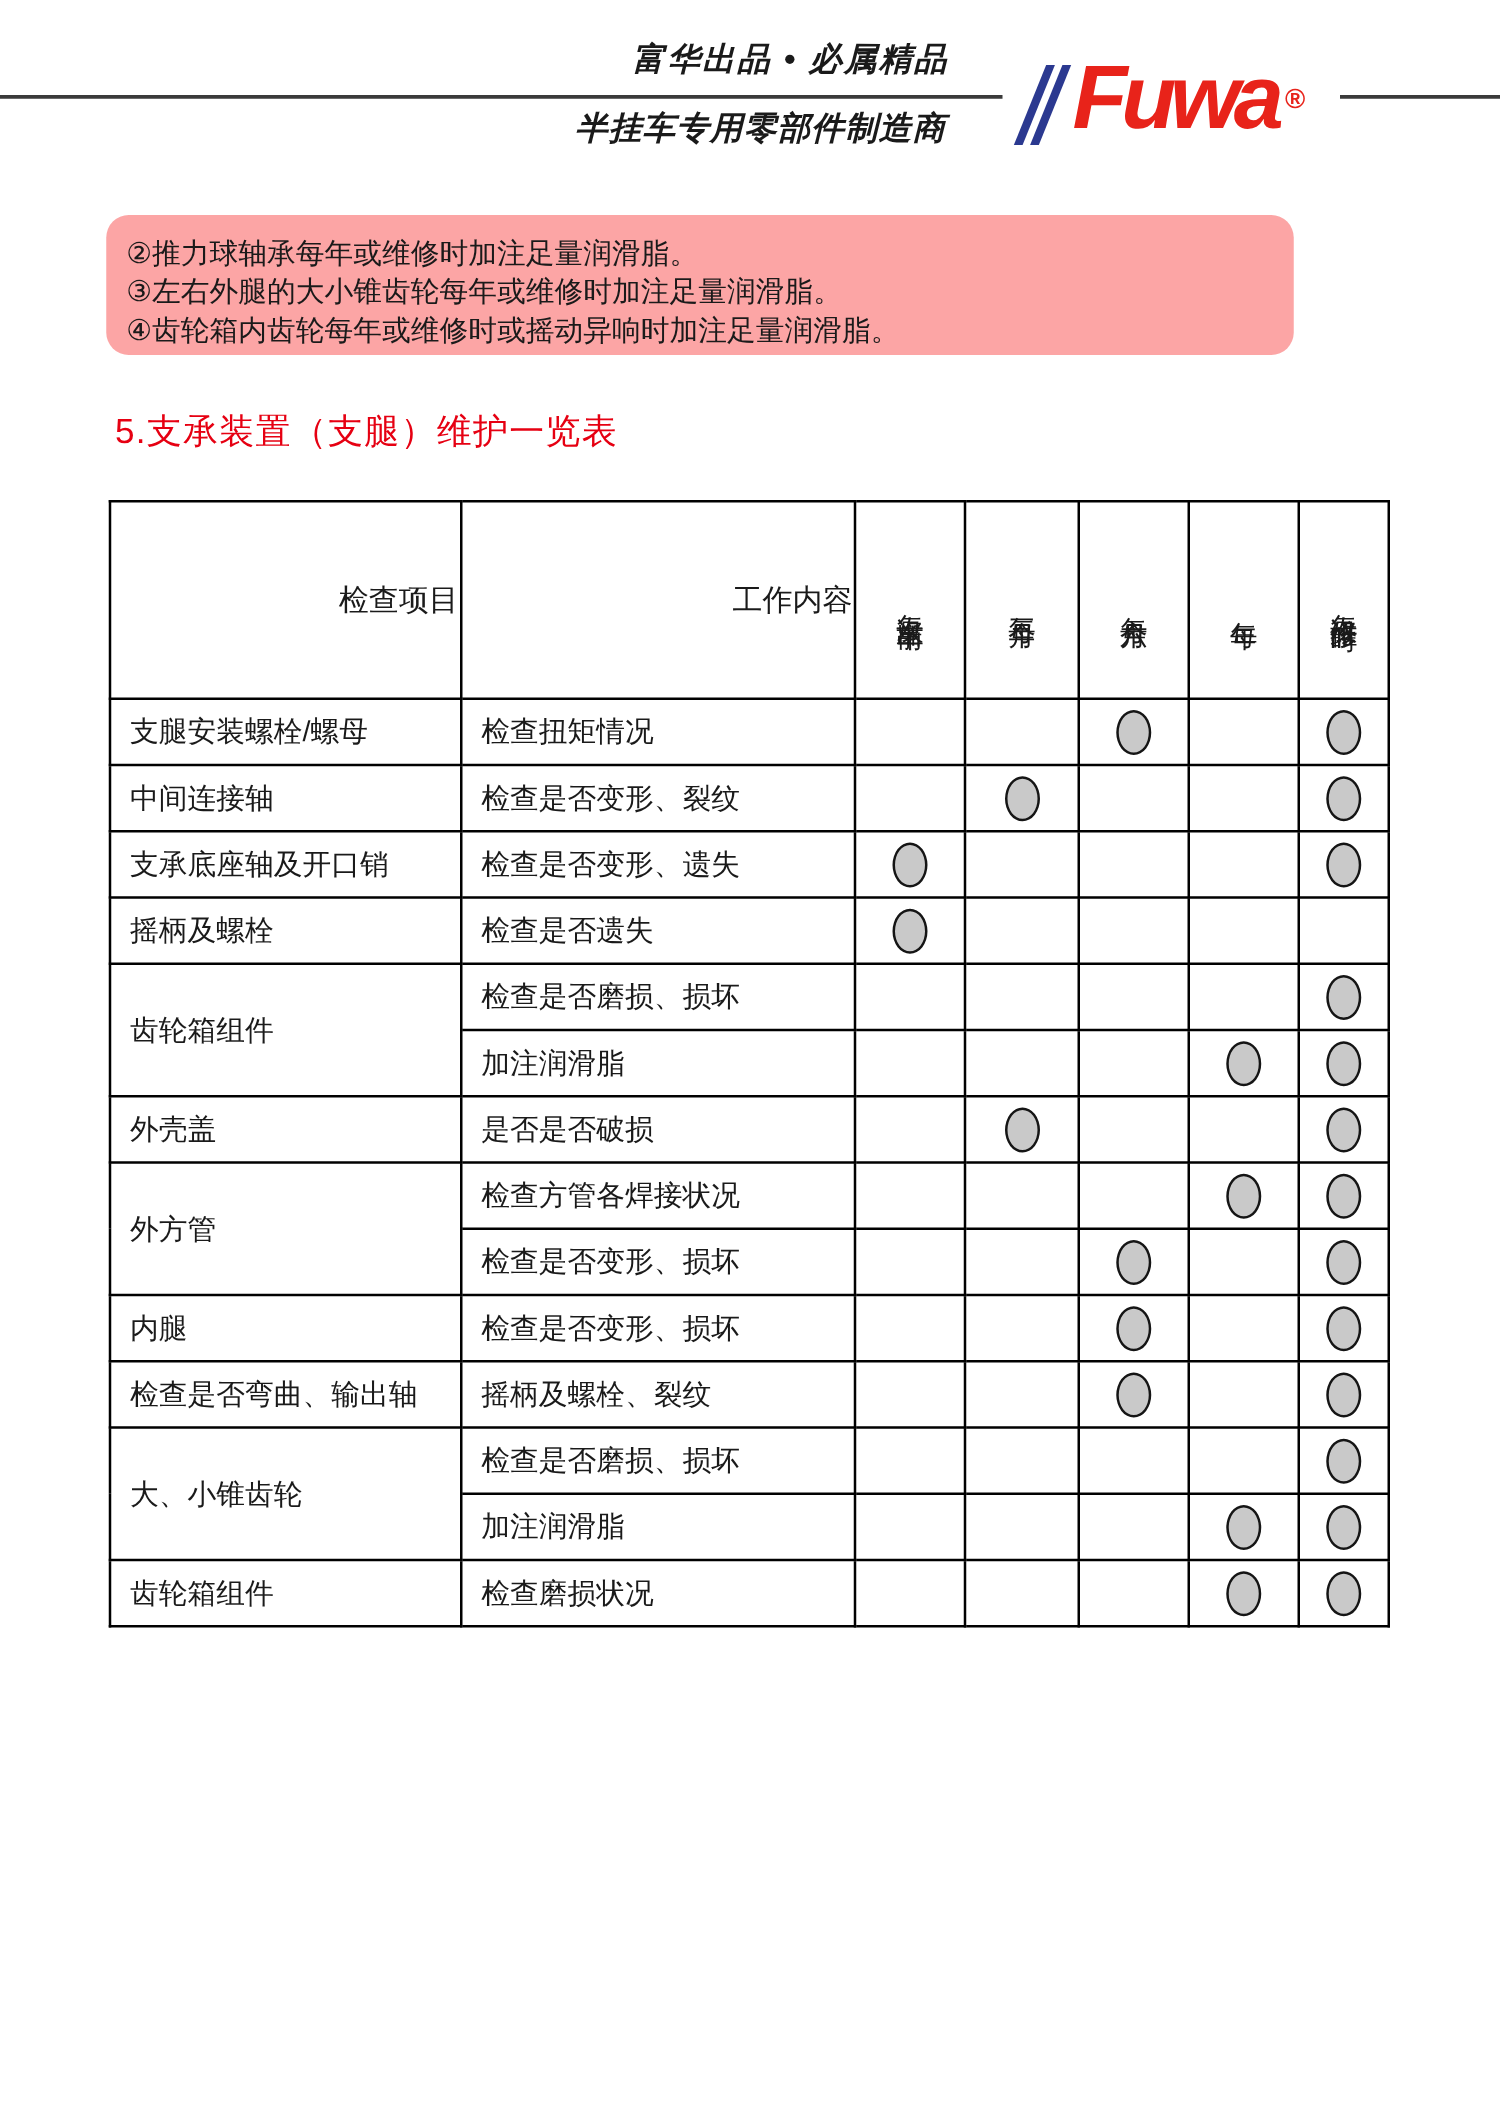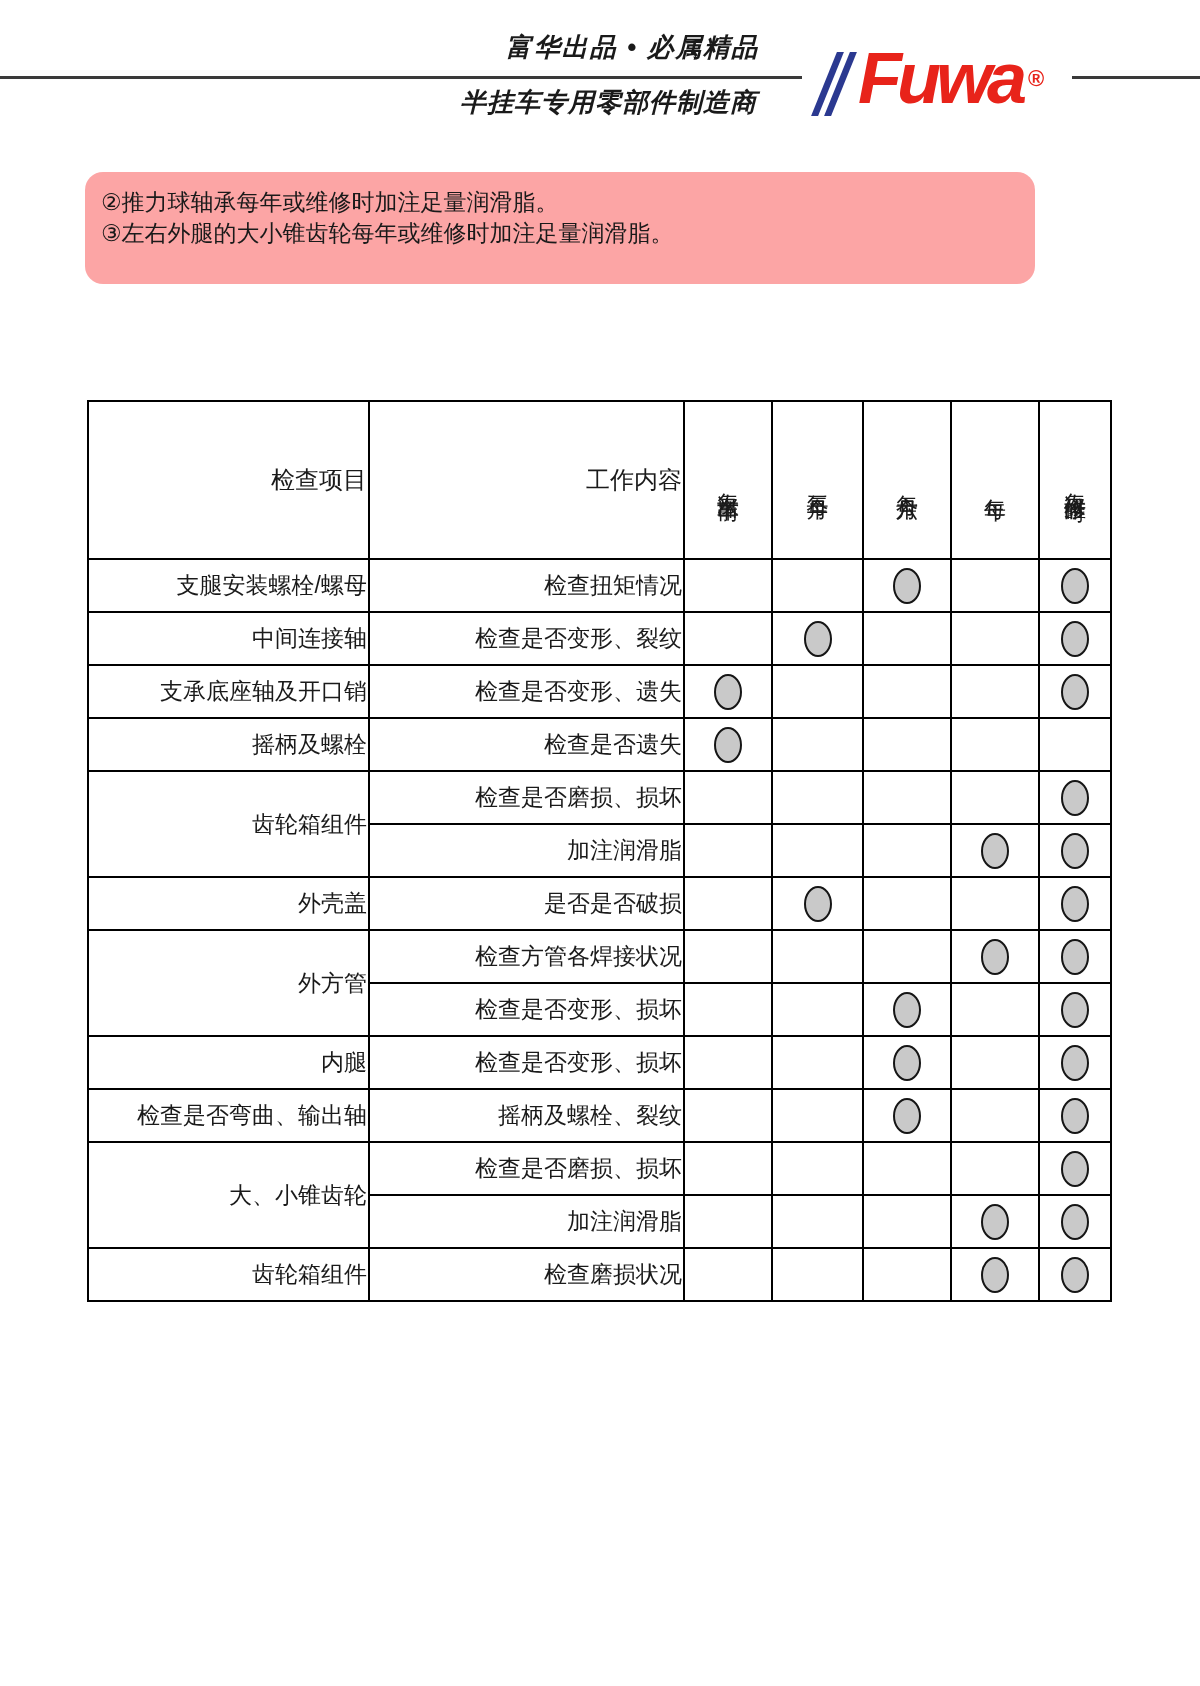--- a/index.html
+++ b/index.html
@@ -50,21 +50,21 @@
   table.mtable th, table.mtable td { border:2px solid #000; font-weight:normal; }
   table.mtable thead tr { height:158px; }
   table.mtable tbody tr { height:53px; }
   th.h-text { font-size:24px; text-align:right; vertical-align:middle; }
   th.h-freq { text-align:center; vertical-align:middle; }
   .vtext {
     writing-mode:vertical-rl; text-orientation:upright;
     font-size:22px; letter-spacing:2px; display:inline-block;
   }
   td.item-cell, td.work-cell {
-    font-size:23px; text-align:right; padding-left:15px; vertical-align:middle;
+    font-size:23px; text-align:left; padding-left:15px; vertical-align:middle;
     overflow:hidden; white-space:nowrap;
   }
   td.mark-cell { text-align:center; vertical-align:middle; }
   .mark-circle {
     display:inline-block; width:28px; height:36px; border-radius:50%;
     background:#c9c9c9; border:2px solid #151515; box-sizing:border-box; vertical-align:middle;
   }
 
   
   .footer-line { position:absolute; left:0; top:1611px; width:690px; height:3px; background:#3a3a3a; }
@@ -88,22 +88,24 @@
         <span class="logo-slash"></span>
     </span>
     <span class="logo-text">Fuwa</span>
     <span class="logo-reg">®</span>
   </div>
   <div class="hdr-line-right"></div>
 
   <div class="notes-box">
     <div class="note-line">②推力球轴承每年或维修时加注足量润滑脂。</div>
     <div class="note-line">③左右外腿的大小锥齿轮每年或维修时加注足量润滑脂。</div>
+    <div class="note-line">④齿轮箱内齿轮每年或维修时或摇动异响时加注足量润滑脂。</div>
   </div>
 
+  <div class="section-title">5.支承装置（支腿）维护一览表</div>
 
   <table class="mtable">
     <colgroup>
       <col style="width:281px">
         <col style="width:315px">
         <col style="width:88px">
       <col style="width:91px">
         <col style="width:88px">
         <col style="width:88px">
         <col style="width:72px">

